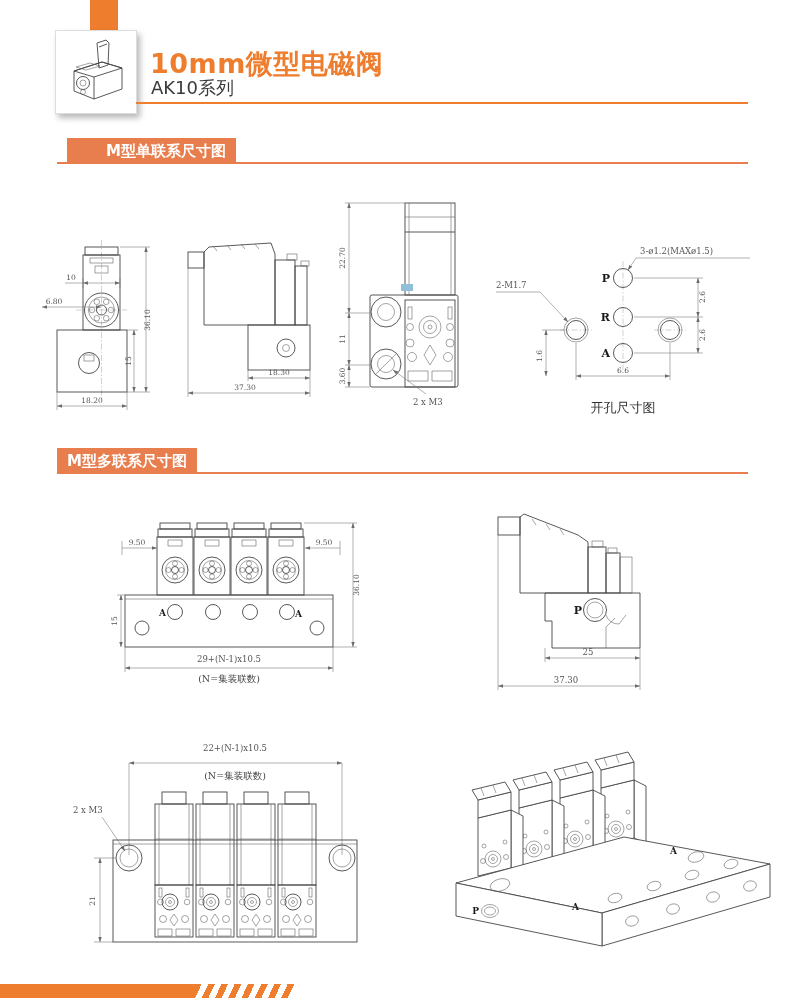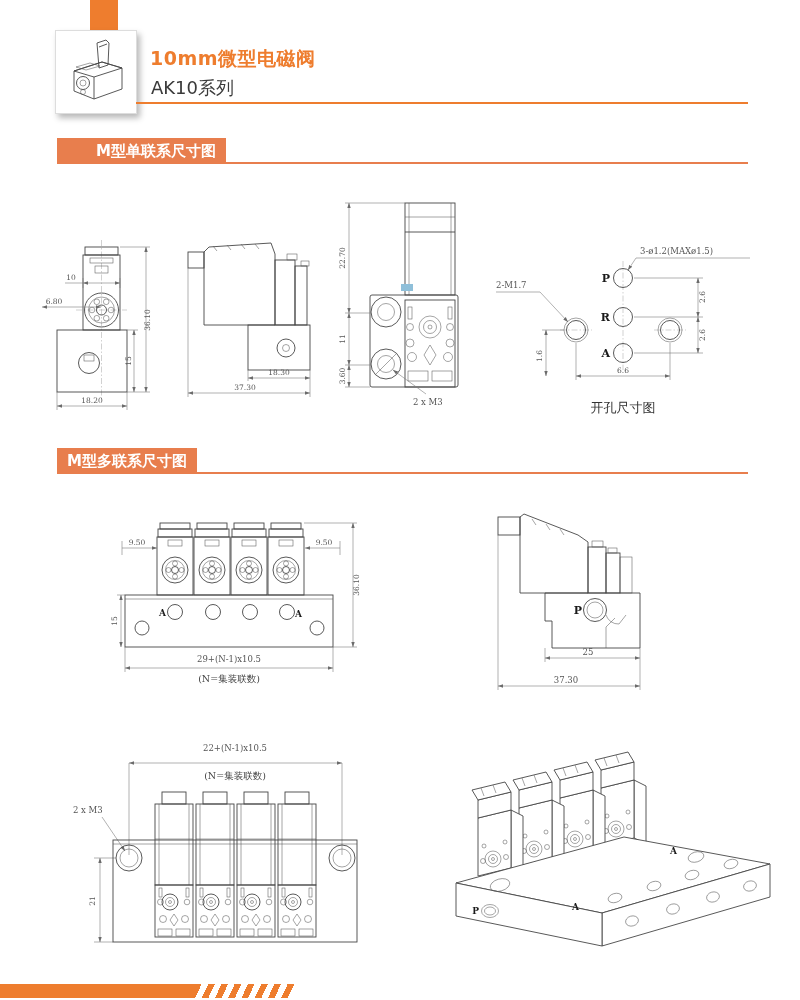--- a/index.html
+++ b/index.html
@@ -3,21 +3,21 @@
 <meta charset="utf-8">
 <style>
   html,body{margin:0;padding:0;background:#fff;}
   #page{position:relative;width:800px;height:1000px;background:#fff;overflow:hidden;
         font-family:"DejaVu Sans","Liberation Sans",sans-serif;}
   .abs{position:absolute;}
   
   #top-tab{left:90px;top:0;width:28px;height:32px;background:#EE7D2E;}
   #product-box{left:55px;top:30px;width:80px;height:82px;background:#fff;border:1px solid #ddd;
                box-shadow:3px 4px 6px rgba(0,0,0,.28);}
-  #page-title{left:150px;top:46px;font-size:19px;font-weight:bold;color:#EE7D2E;letter-spacing:.5px;}
+  #page-title{left:150px;top:46px;font-size:27px;font-weight:bold;color:#EE7D2E;letter-spacing:.5px;}
   #page-series{left:151px;top:76px;font-size:18px;color:#3a3a3a;}
   #header-rule{left:136px;top:102px;width:612px;height:2px;background:#EE7D2E;}
   
   .sec-bar{height:26px;background:#E87E4D;color:#fff;font-size:15px;font-weight:bold;
            line-height:26px;padding:0 10px;}
   .sec-rule{height:2px;background:#E87E4D;}
   
   #footer-bar{left:0;top:984px;width:195px;height:14px;background:#EE7D2E;}
   #footer-stripes{left:195px;top:984px;width:100px;height:14px;
      background:repeating-linear-gradient(115deg,#EE7D2E 0 6px,#ffffff 6px 12px);}
@@ -55,21 +55,21 @@
         <circle cx="27" cy="52" r="6.5"></circle>
         <circle cx="27" cy="52" r="3" class="th"></circle>
         <circle cx="27" cy="61" r="2.5" class="th"></circle>
       </g>
     </svg>
   </div>
   <div class="abs" id="page-title">10mm微型电磁阀</div>
   <div class="abs" id="page-series">AK10系列</div>
   <div class="abs" id="header-rule"></div>
 
-  <div class="abs sec-bar" style="left:57px;top:138px;padding-left:39px;">M型单联系尺寸图</div>
+  <div class="abs sec-bar" style="left:67px;top:138px;padding-left:39px;">M型单联系尺寸图</div>
   <div class="abs sec-rule" style="left:57px;top:162px;width:691px;"></div>
 
   <svg class="abs" style="left:40px;top:188px;" width="145" height="240" viewBox="0 0 145 240">
     <defs>
       <marker id="ar" viewBox="0 0 10 10" refX="9.5" refY="5" markerWidth="9" markerHeight="9" orient="auto-start-reverse">
         <path d="M0,1.8 L10,5 L0,8.2 z" fill="#6b6b6b"></path>
       </marker>
     </defs>
     <line class="cl" x1="61.5" y1="52" x2="61.5" y2="212"></line>
     <line class="cl" x1="36" y1="122" x2="87" y2="122"></line>

